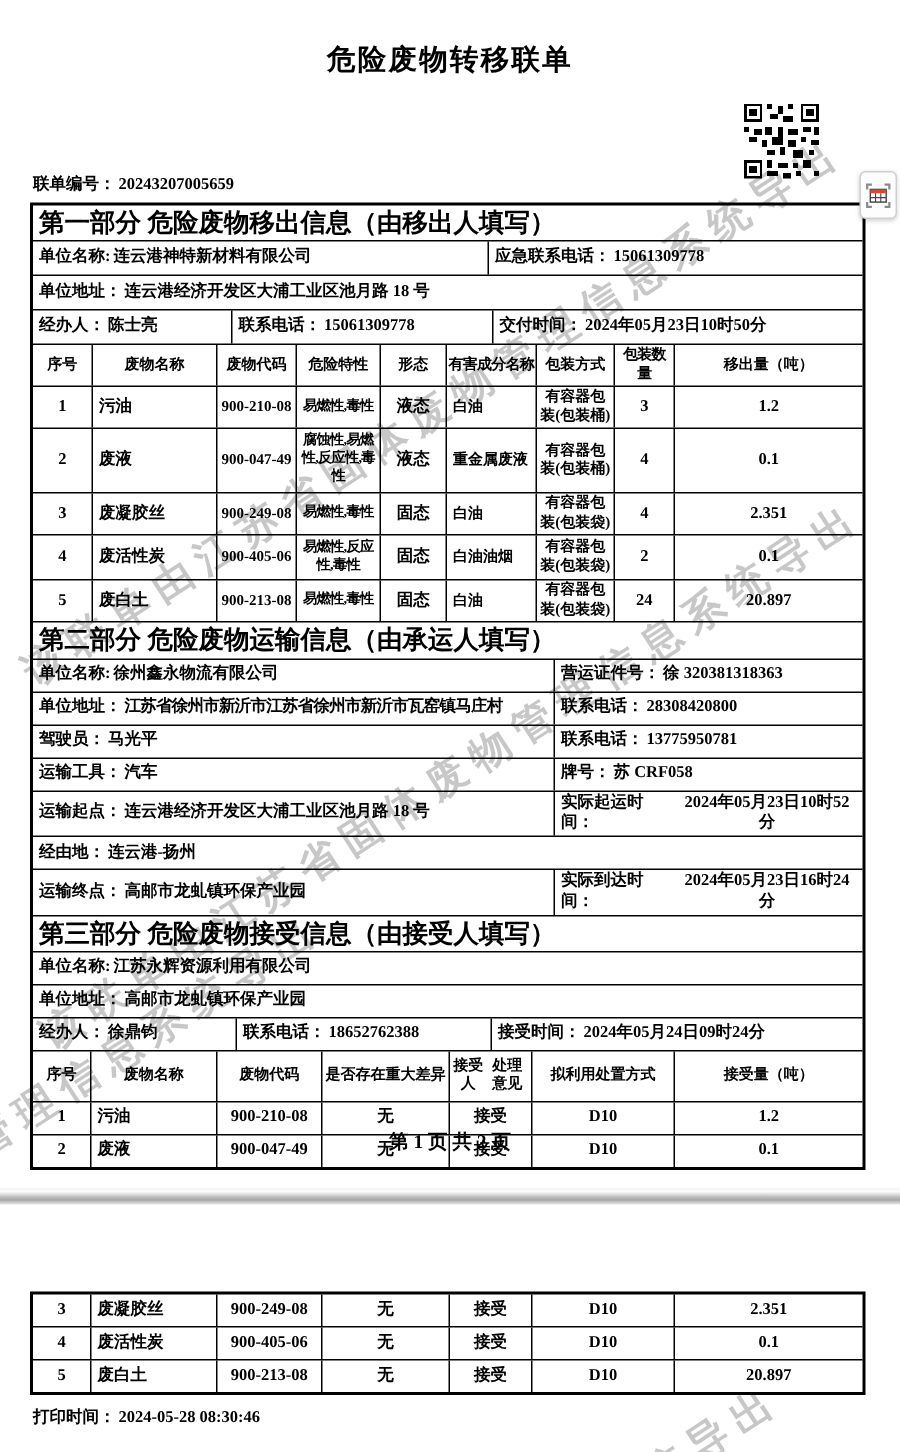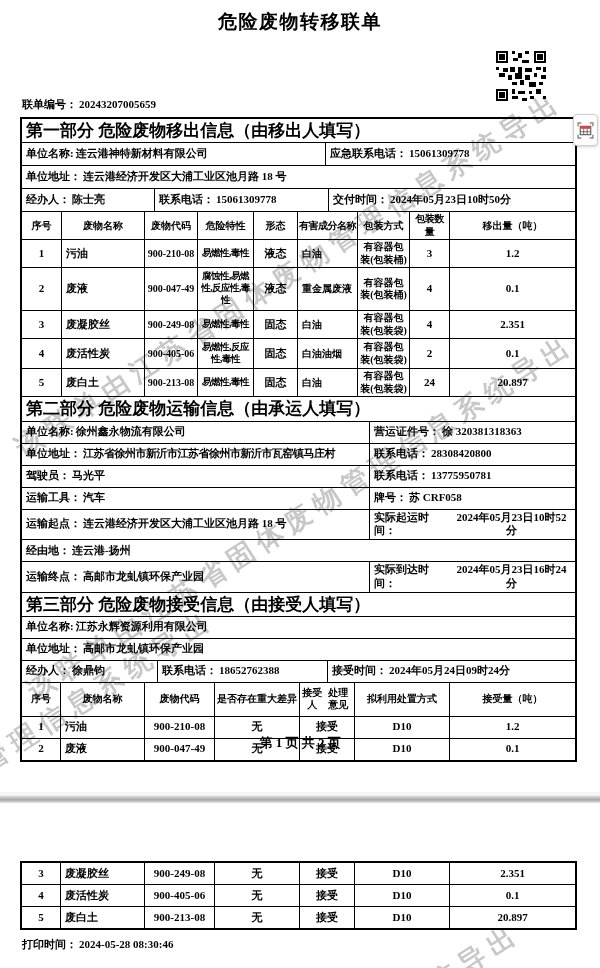--- a/index.html
+++ b/index.html
@@ -1,19 +1,19 @@
 <!DOCTYPE html>
 <html><head>
 <meta charset="utf-8">
 <style>
   *{margin:0;padding:0;box-sizing:border-box;}
   html,body{width:600px;height:968px;}
   body{position:relative;overflow:hidden;background:#fff;color:#000;
        font-family:"Liberation Serif","DejaVu Serif",serif;font-weight:bold;}
-  .page1{position:absolute;left:0;top:0;width:600px;height:793px;}
+  .page1{position:absolute;left:0;top:18px;width:600px;height:793px;}
   .page2{position:absolute;left:0;top:803px;width:600px;height:165px;}
   .divider{position:absolute;left:0;top:792px;width:600px;height:11px;
        background:linear-gradient(to bottom,#f2f2f2 0%,#fcfcfc 22%,#c2c2c2 52%,#a7a7a7 72%,#e9e9e9 100%);}
   .title{margin-top:9px;text-align:center;font-size:19px;letter-spacing:1.5px;}
   .manifest{position:absolute;left:22px;top:97px;font-size:11px;}
   .qr{position:absolute;left:496px;top:51px;width:50px;height:50px;}
   .pgfooter{position:absolute;left:0;top:734px;width:600px;text-align:center;font-size:13px;}
   .print{position:absolute;left:22px;top:134px;font-size:11px;}
 
   .frame{position:absolute;left:20px;top:117px;width:557px;border:2px solid #000;background:transparent;}

